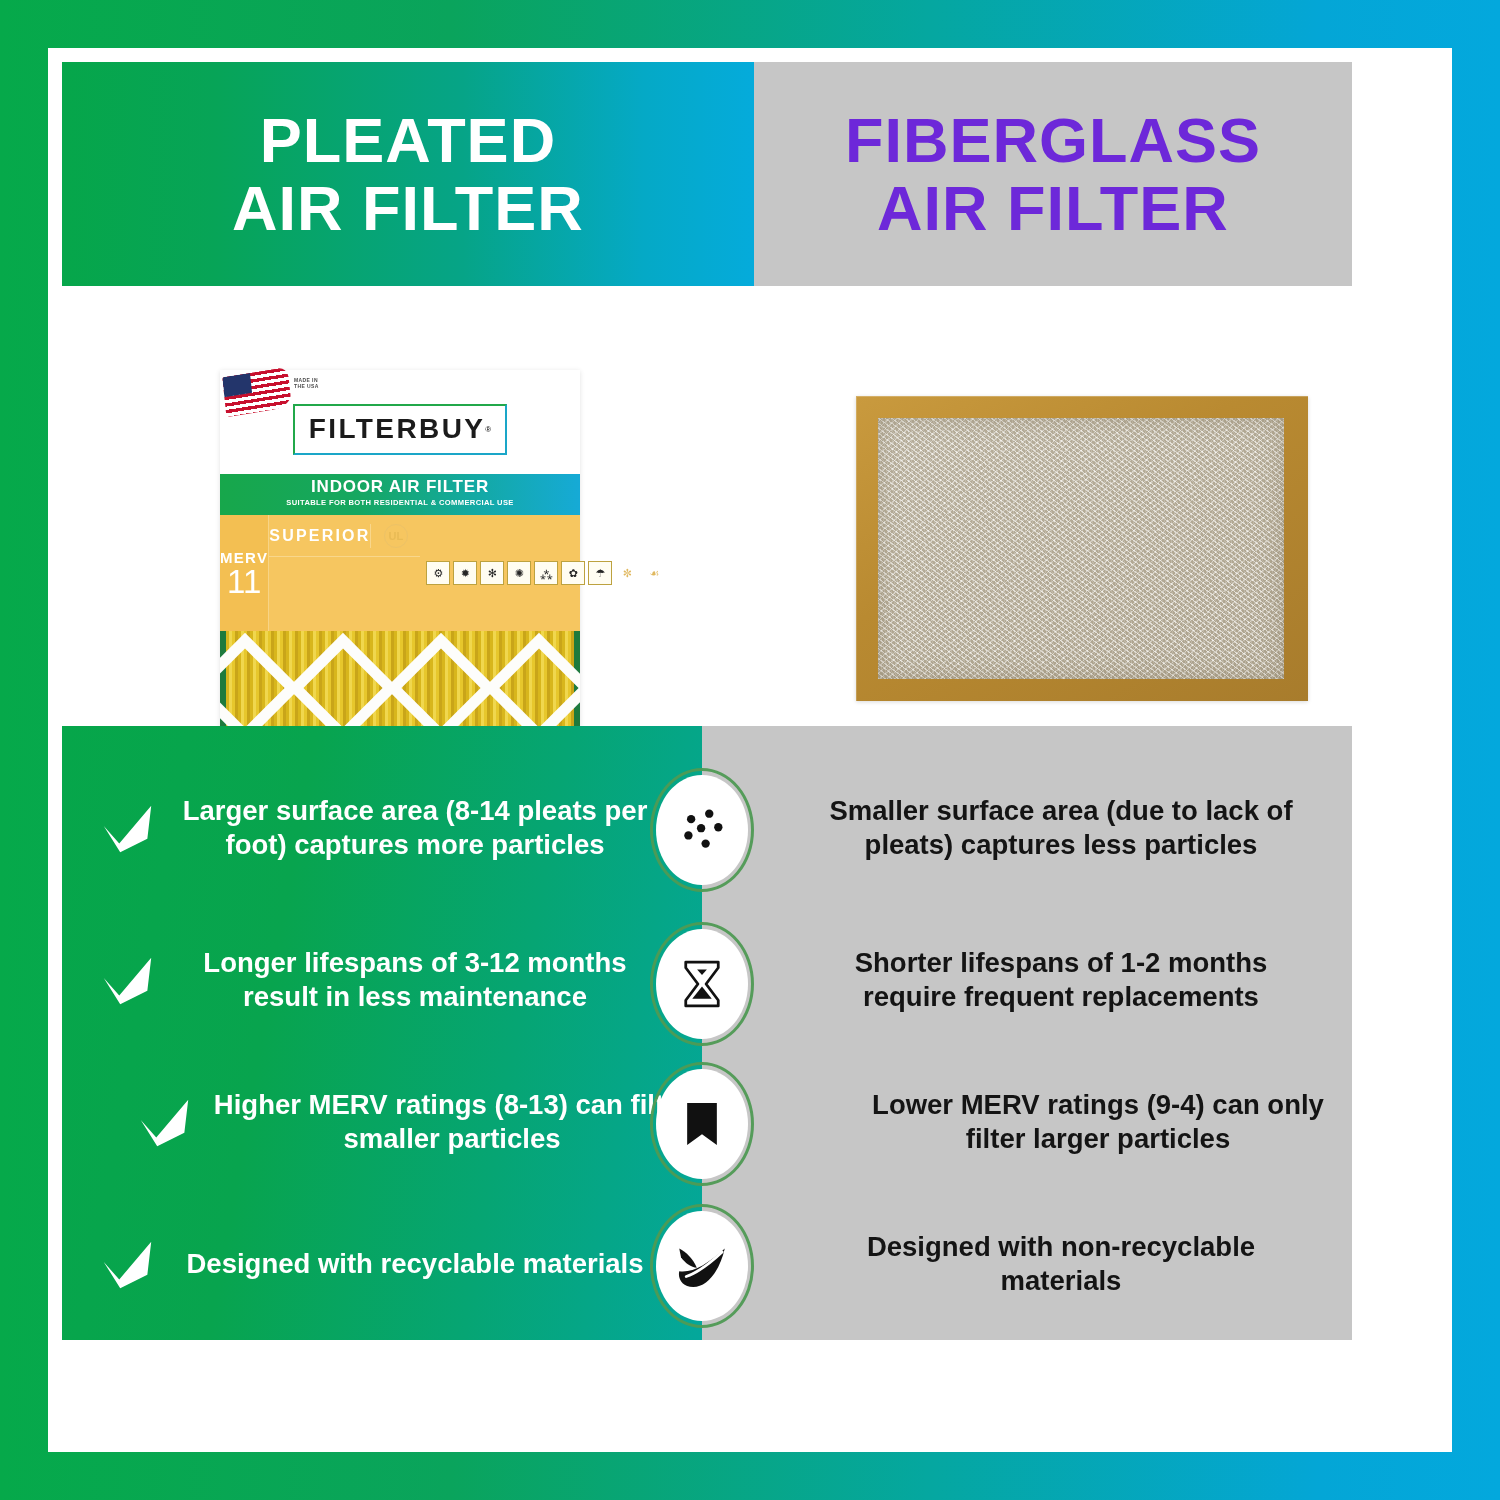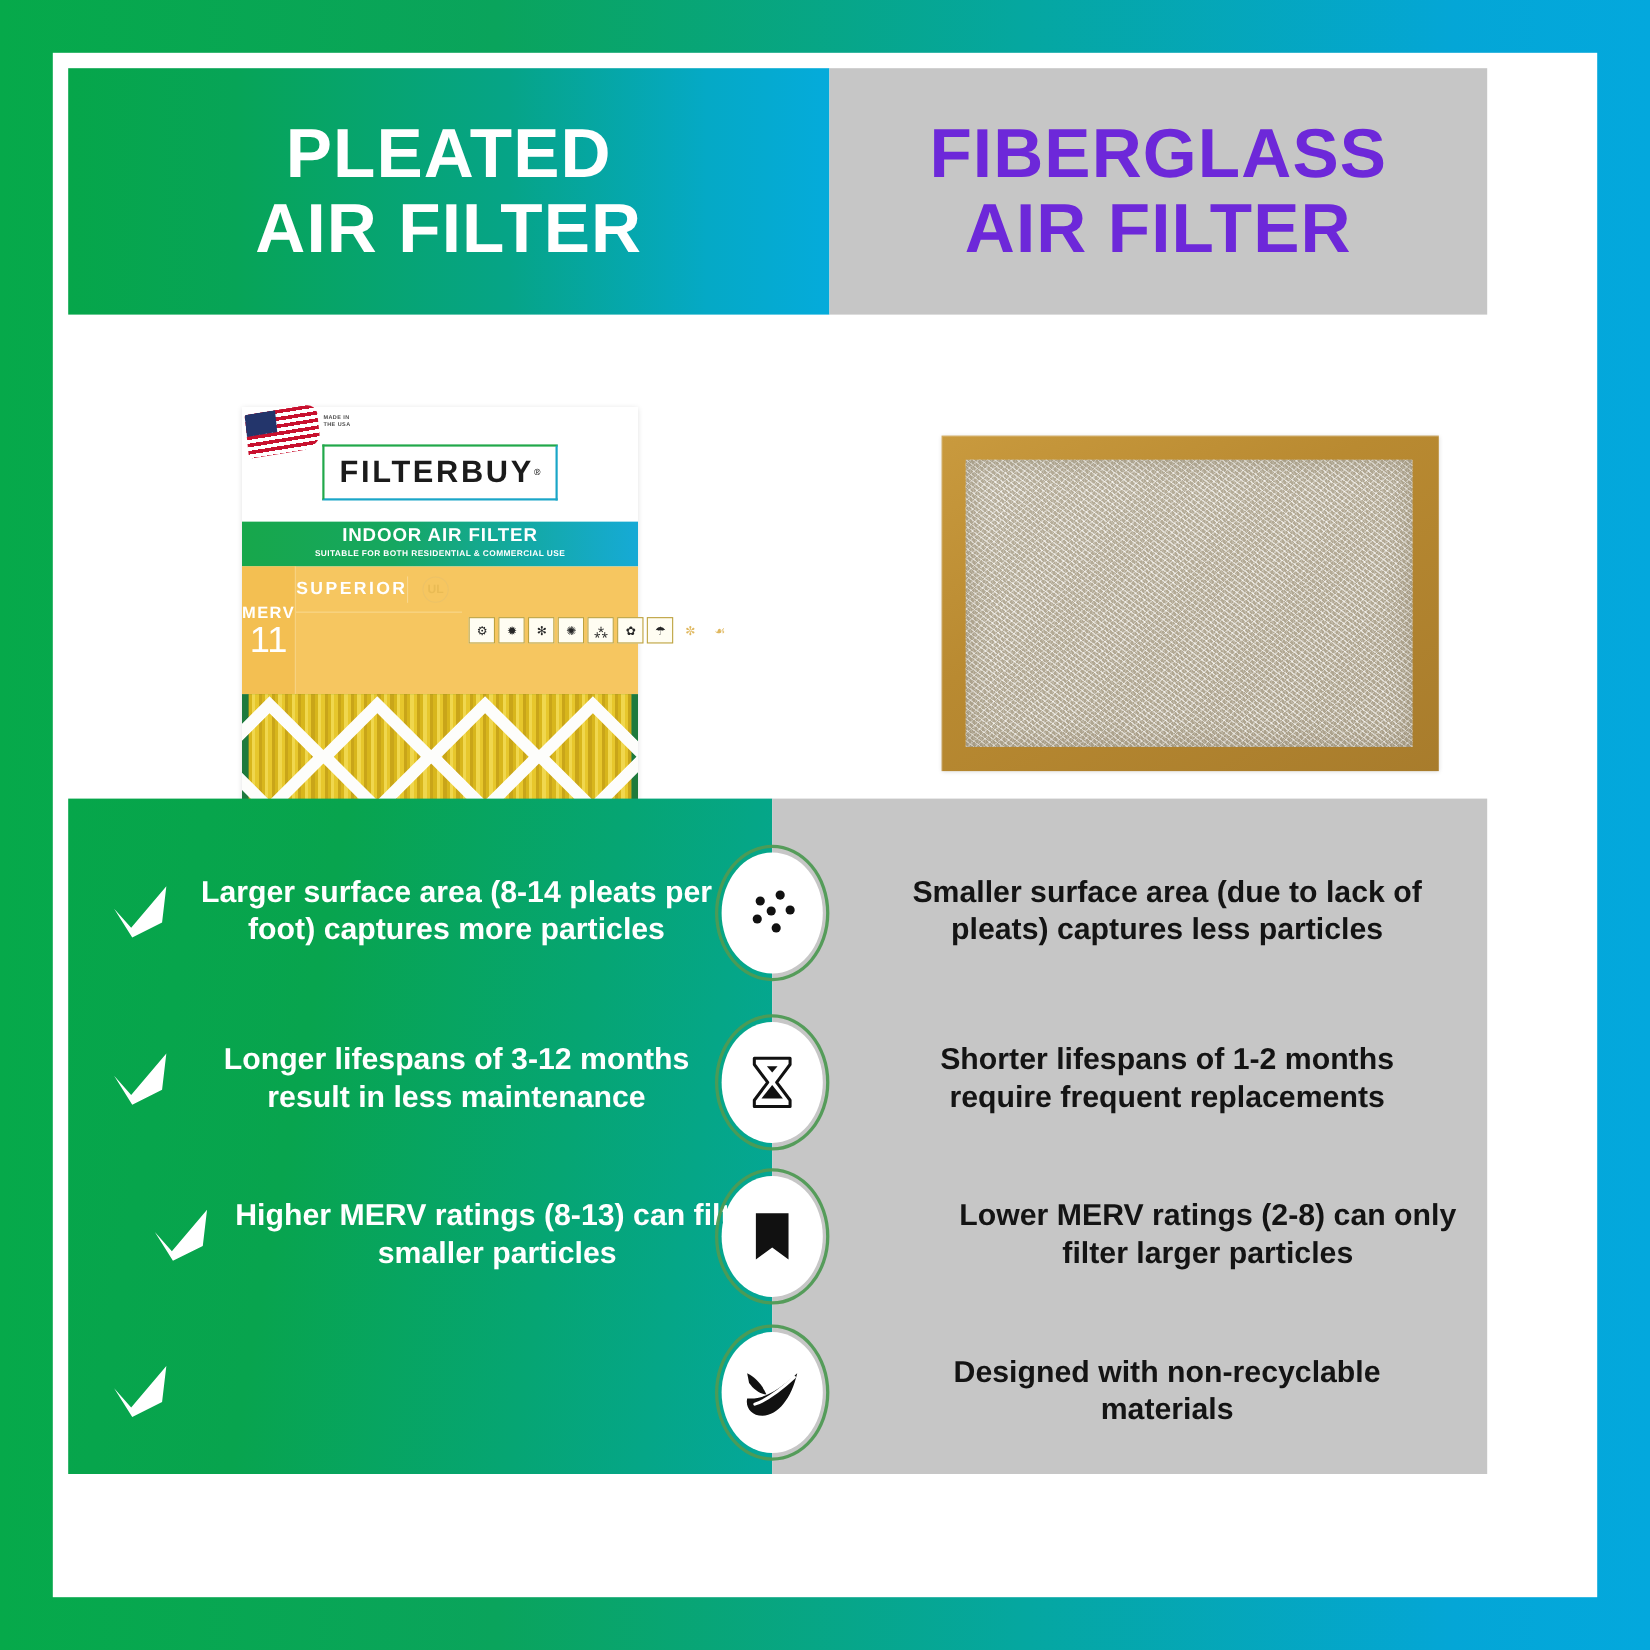--- a/index.html
+++ b/index.html
@@ -427,31 +427,32 @@
       <div class="cmp-row r3">
         <div class="cell-left">
           <span class="check">
             <svg viewBox="0 0 64 64" width="62" height="62" aria-hidden="true">
               <path d="M8 30 L24 48 L57 9 L53 43 L25 57 Z" fill="#ffffff"></path>
             </svg>
           </span>
           <span class="cell-left-text">Higher MERV ratings (8-13) can filter smaller particles</span>
         </div>
         <div class="cell-right">
-          <span class="cell-right-text">Lower MERV ratings (2-8) can only filter larger particles</span>
+          <span class="cell-right-text">Lower MERV ratings (9-4) can only filter larger particles</span>
         </div>
       </div>
 
       <div class="cmp-row r4">
         <div class="cell-left">
           <span class="check">
             <svg viewBox="0 0 64 64" width="62" height="62" aria-hidden="true">
               <path d="M8 30 L24 48 L57 9 L53 43 L25 57 Z" fill="#ffffff"></path>
             </svg>
           </span>
+          <span class="cell-left-text">Designed with recyclable materials</span>
         </div>
         <div class="cell-right">
           <span class="cell-right-text">Designed with non-recyclable materials</span>
         </div>
       </div>
 
       <div class="badge b1">
         <div class="ring"></div>
         <div class="disc"></div>
         <div class="glyph">

